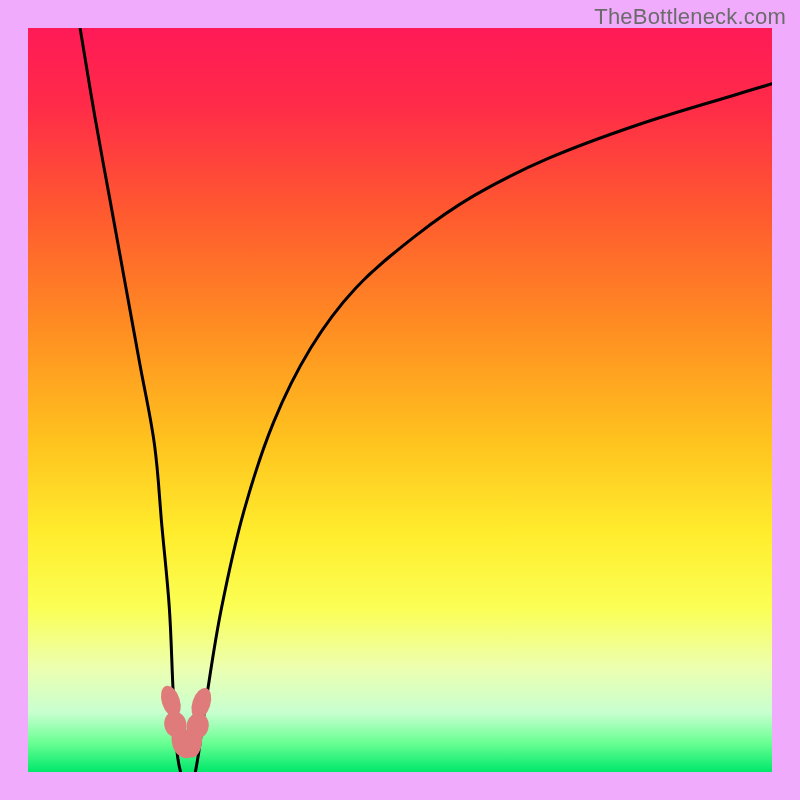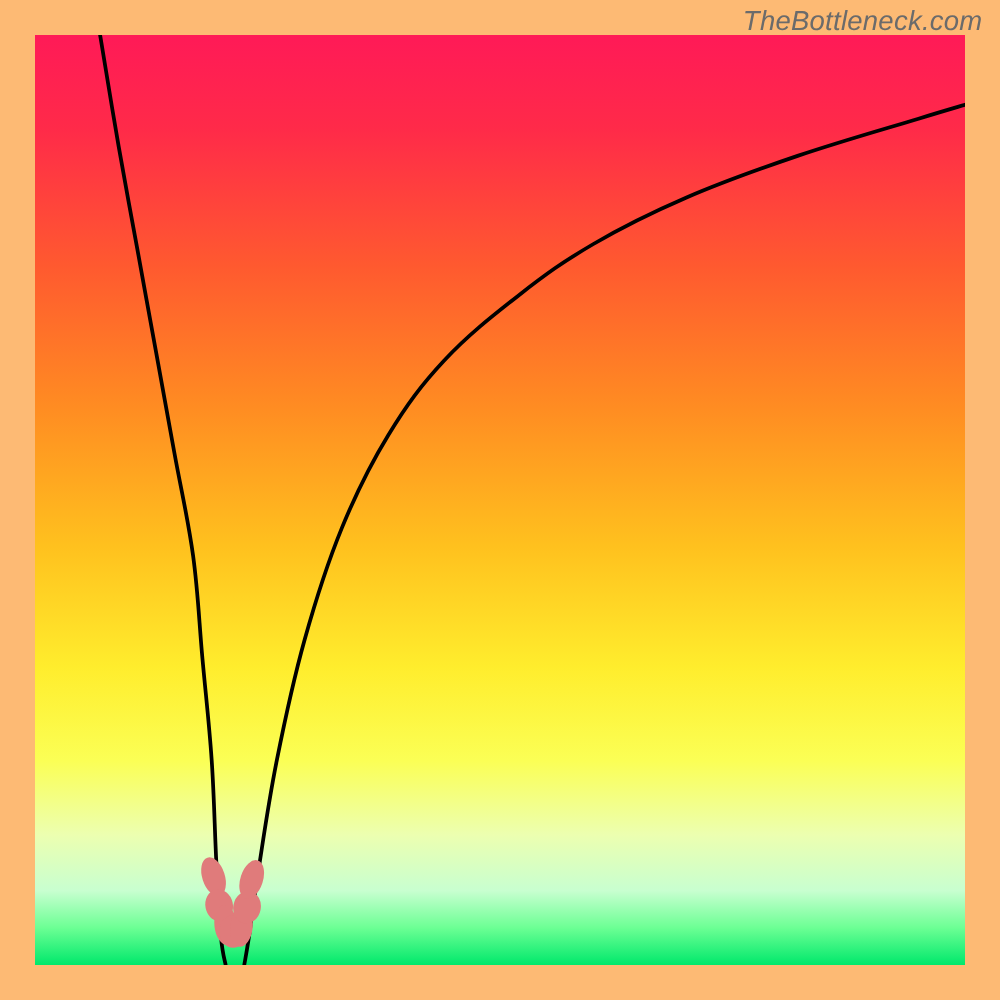--- a/index.html
+++ b/index.html
@@ -10,22 +10,21 @@
     overflow: hidden;
     background: #000;
     font-family: Arial, Helvetica, sans-serif;
   }
   .frame {
     position: absolute;
     top: 0;
     left: 0;
     width: 800px;
     height: 800px;
-    background: #fdba74;
-    font-style: italic;
+    background: #f0abfc;
   }
   .plot-area {
     position: absolute;
     top: 28px;
     left: 28px;
     width: 744px;
     height: 744px;
     overflow: hidden;
   }
   .gradient-bg {

